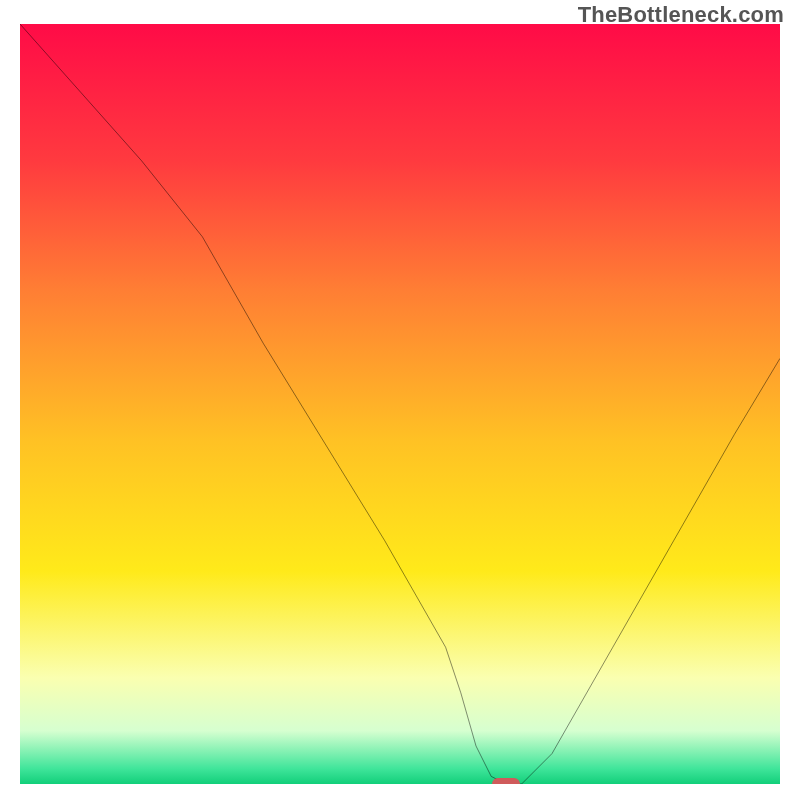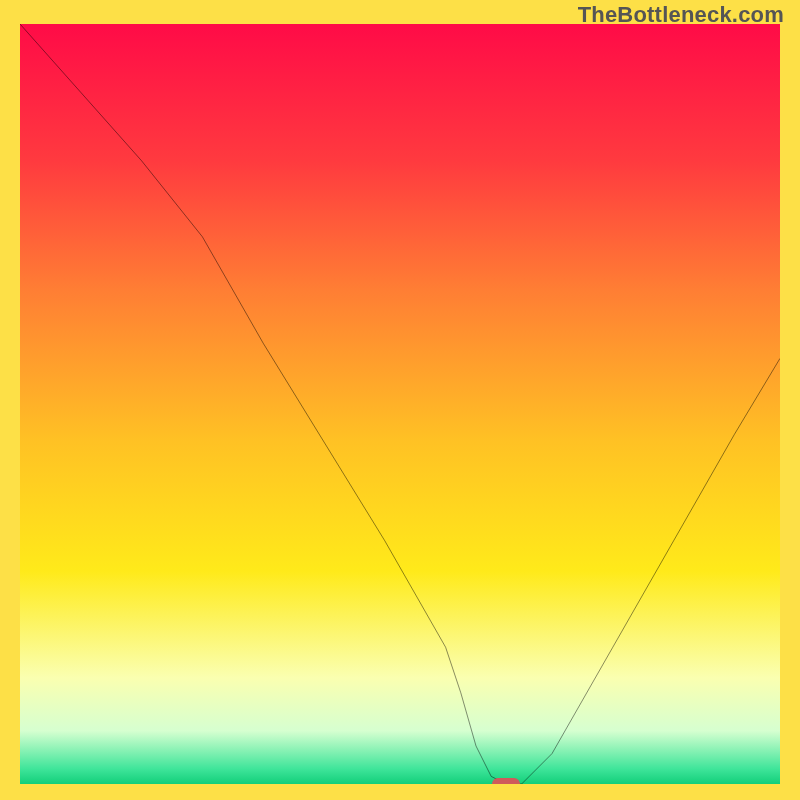--- a/index.html
+++ b/index.html
@@ -8,21 +8,21 @@
     width: 800px;
     height: 800px;
     background: #000;
     overflow: hidden;
     font-family: Arial, Helvetica, sans-serif;
   }
   .frame {
     position: relative;
     width: 800px;
     height: 800px;
-    background: #fde047;
+    background: #ffffff;
   }
   .watermark {
     position: absolute;
     top: 2px;
     right: 16px;
     color: #555;
     font-size: 22px;
     font-weight: 600;
     letter-spacing: 0.2px;
     user-select: none;

